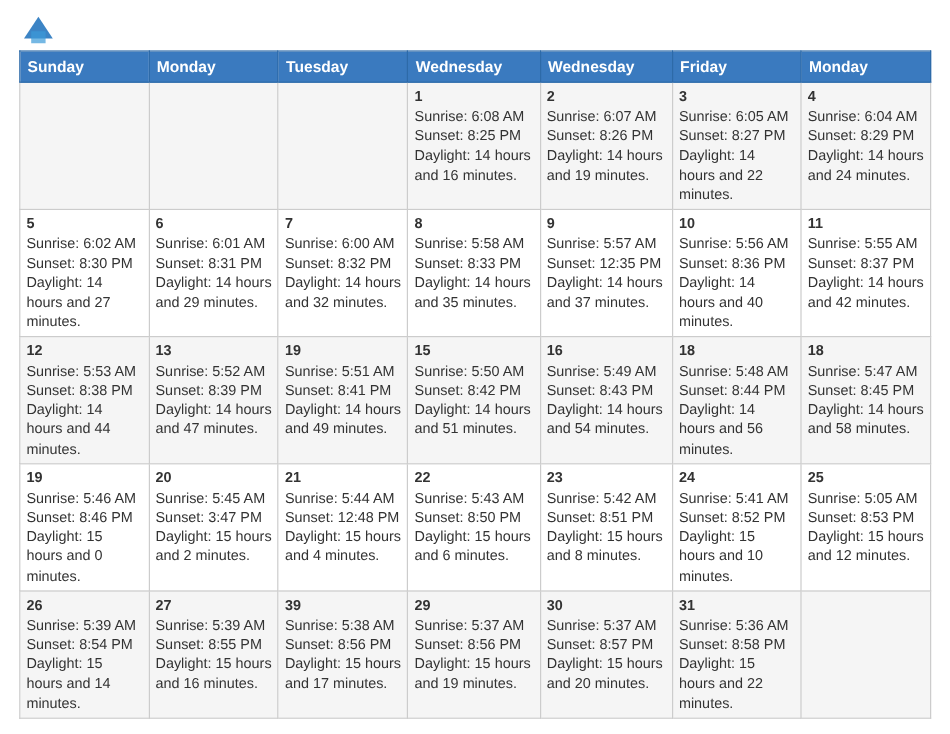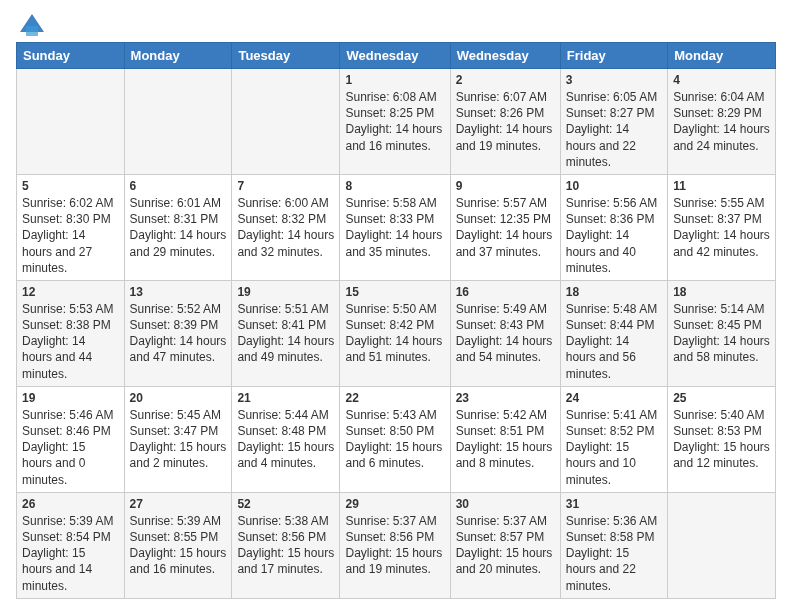--- a/index.html
+++ b/index.html
@@ -236,42 +236,42 @@
 Daylight: 14 hours and 54 minutes.</div>
           </td>
           <td>
             <span class="day-number">18</span>
             <div class="day-info">Sunrise: 5:48 AM
 Sunset: 8:44 PM
 Daylight: 14 hours and 56 minutes.</div>
           </td>
           <td>
             <span class="day-number">18</span>
-            <div class="day-info">Sunrise: 5:14 AM
+            <div class="day-info">Sunrise: 5:47 AM
 Sunset: 8:45 PM
 Daylight: 14 hours and 58 minutes.</div>
           </td>
         </tr>
         <tr>
           <td>
             <span class="day-number">19</span>
             <div class="day-info">Sunrise: 5:46 AM
 Sunset: 8:46 PM
 Daylight: 15 hours and 0 minutes.</div>
           </td>
           <td>
             <span class="day-number">20</span>
             <div class="day-info">Sunrise: 5:45 AM
 Sunset: 3:47 PM
 Daylight: 15 hours and 2 minutes.</div>
           </td>
           <td>
             <span class="day-number">21</span>
             <div class="day-info">Sunrise: 5:44 AM
-Sunset: 8:48 PM
+Sunset: 12:48 PM
 Daylight: 15 hours and 4 minutes.</div>
           </td>
           <td>
             <span class="day-number">22</span>
             <div class="day-info">Sunrise: 5:43 AM
 Sunset: 8:50 PM
 Daylight: 15 hours and 6 minutes.</div>
           </td>
           <td>
             <span class="day-number">23</span>
@@ -280,40 +280,40 @@
 Daylight: 15 hours and 8 minutes.</div>
           </td>
           <td>
             <span class="day-number">24</span>
             <div class="day-info">Sunrise: 5:41 AM
 Sunset: 8:52 PM
 Daylight: 15 hours and 10 minutes.</div>
           </td>
           <td>
             <span class="day-number">25</span>
-            <div class="day-info">Sunrise: 5:40 AM
+            <div class="day-info">Sunrise: 5:05 AM
 Sunset: 8:53 PM
 Daylight: 15 hours and 12 minutes.</div>
           </td>
         </tr>
         <tr>
           <td>
             <span class="day-number">26</span>
             <div class="day-info">Sunrise: 5:39 AM
 Sunset: 8:54 PM
 Daylight: 15 hours and 14 minutes.</div>
           </td>
           <td>
             <span class="day-number">27</span>
             <div class="day-info">Sunrise: 5:39 AM
 Sunset: 8:55 PM
 Daylight: 15 hours and 16 minutes.</div>
           </td>
           <td>
-            <span class="day-number">52</span>
+            <span class="day-number">39</span>
             <div class="day-info">Sunrise: 5:38 AM
 Sunset: 8:56 PM
 Daylight: 15 hours and 17 minutes.</div>
           </td>
           <td>
             <span class="day-number">29</span>
             <div class="day-info">Sunrise: 5:37 AM
 Sunset: 8:56 PM
 Daylight: 15 hours and 19 minutes.</div>
           </td>

